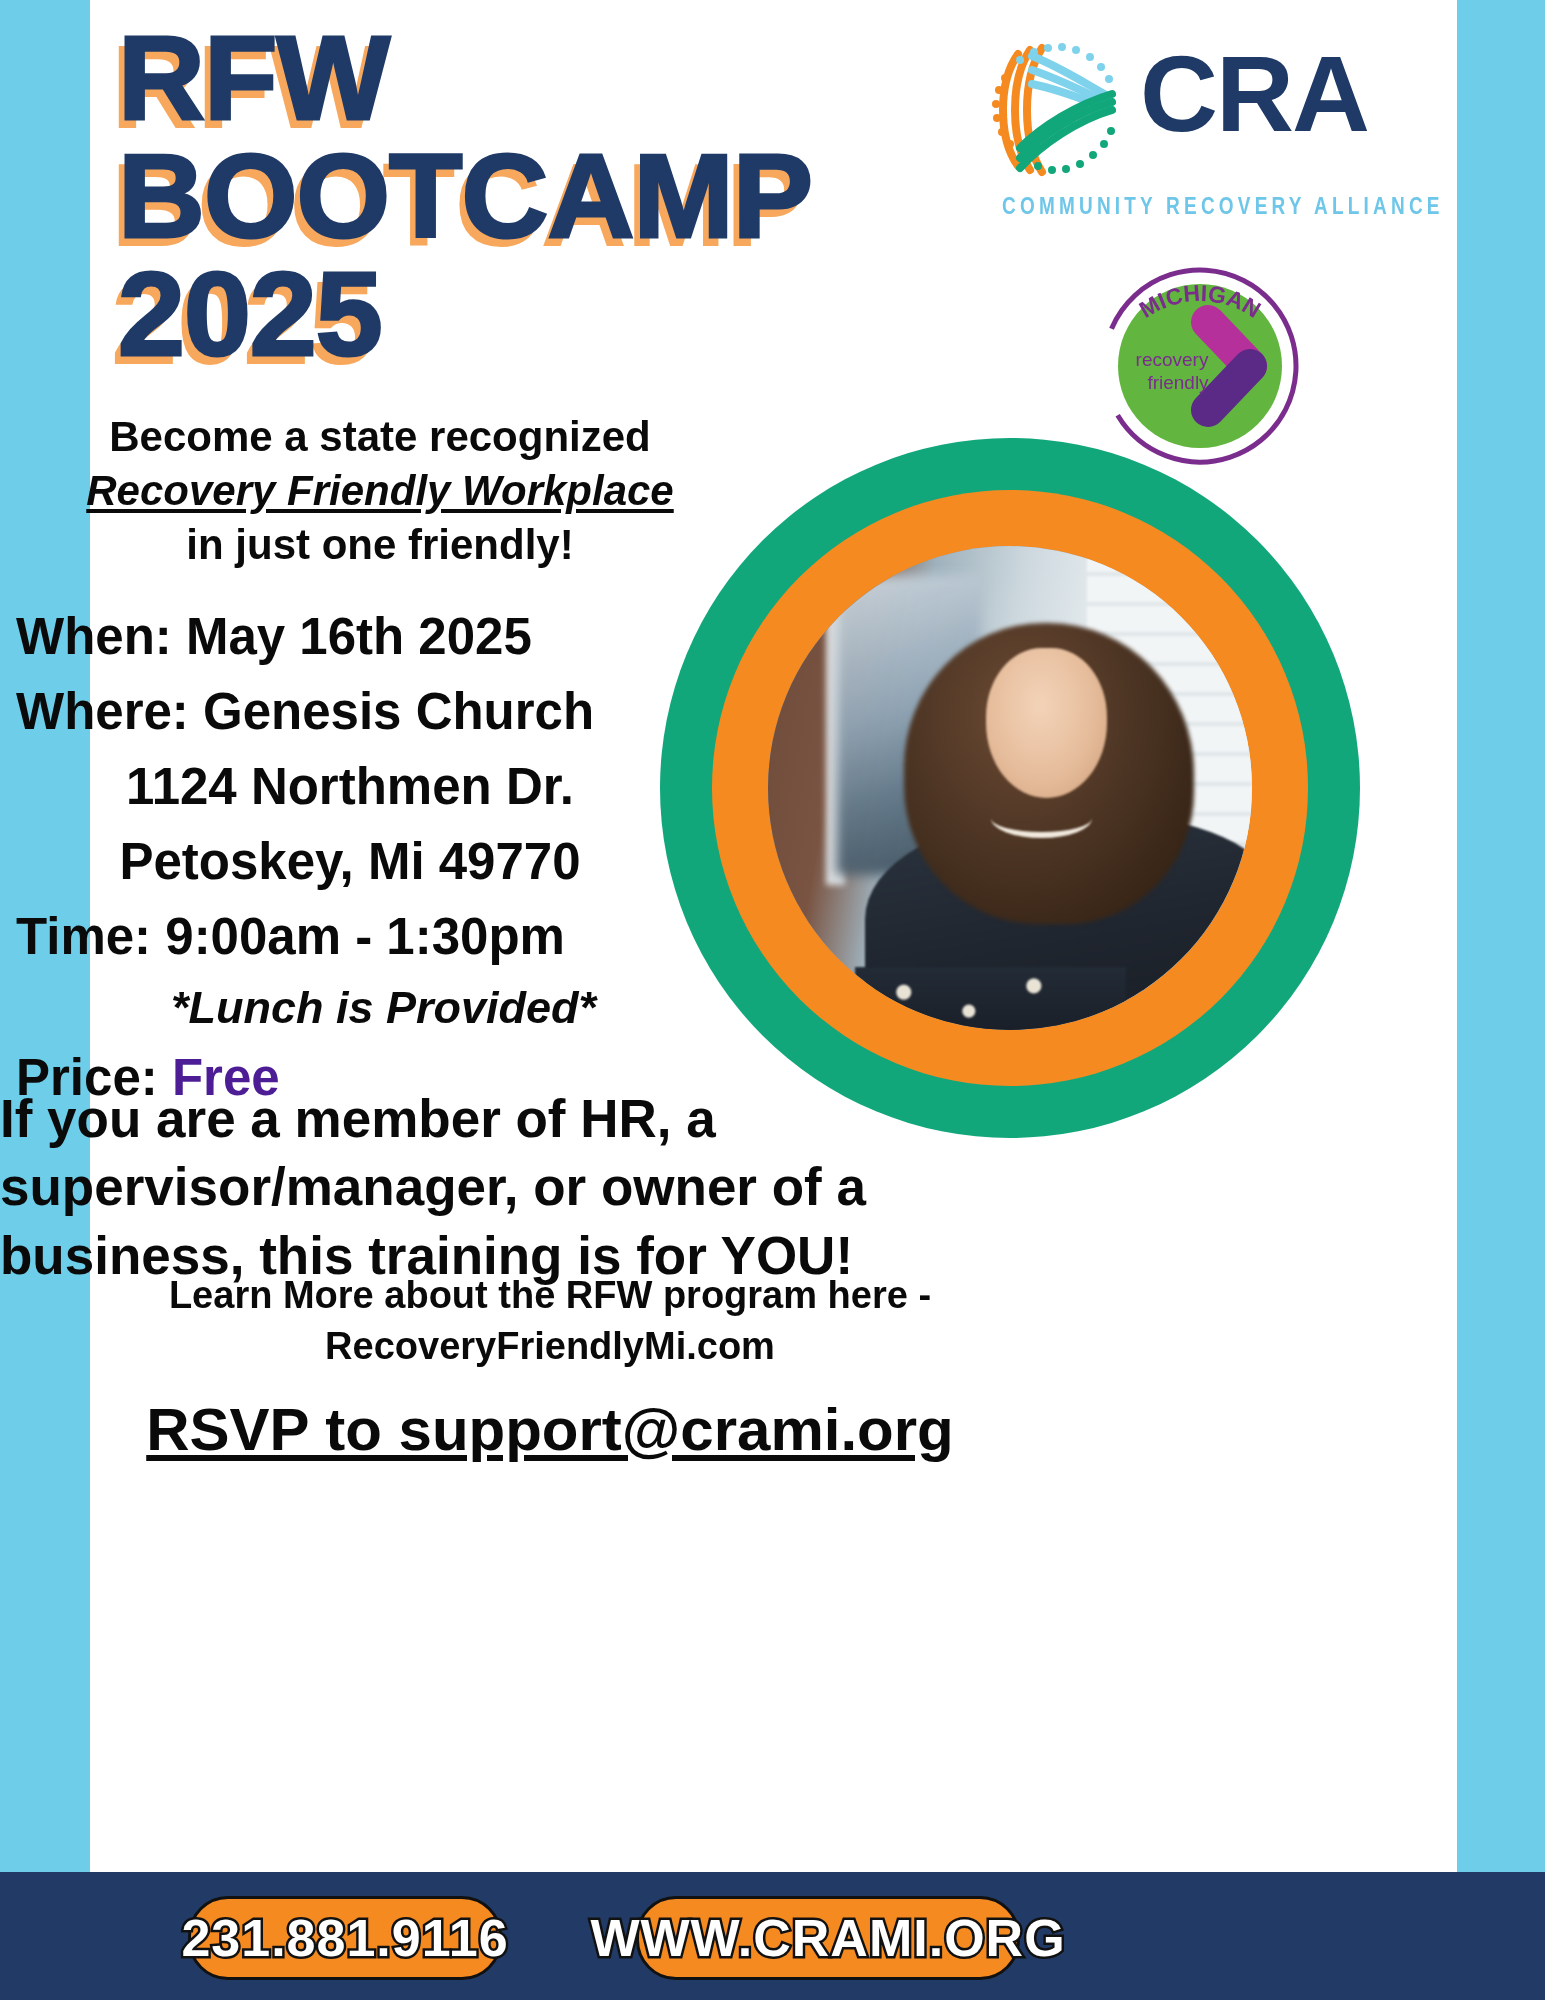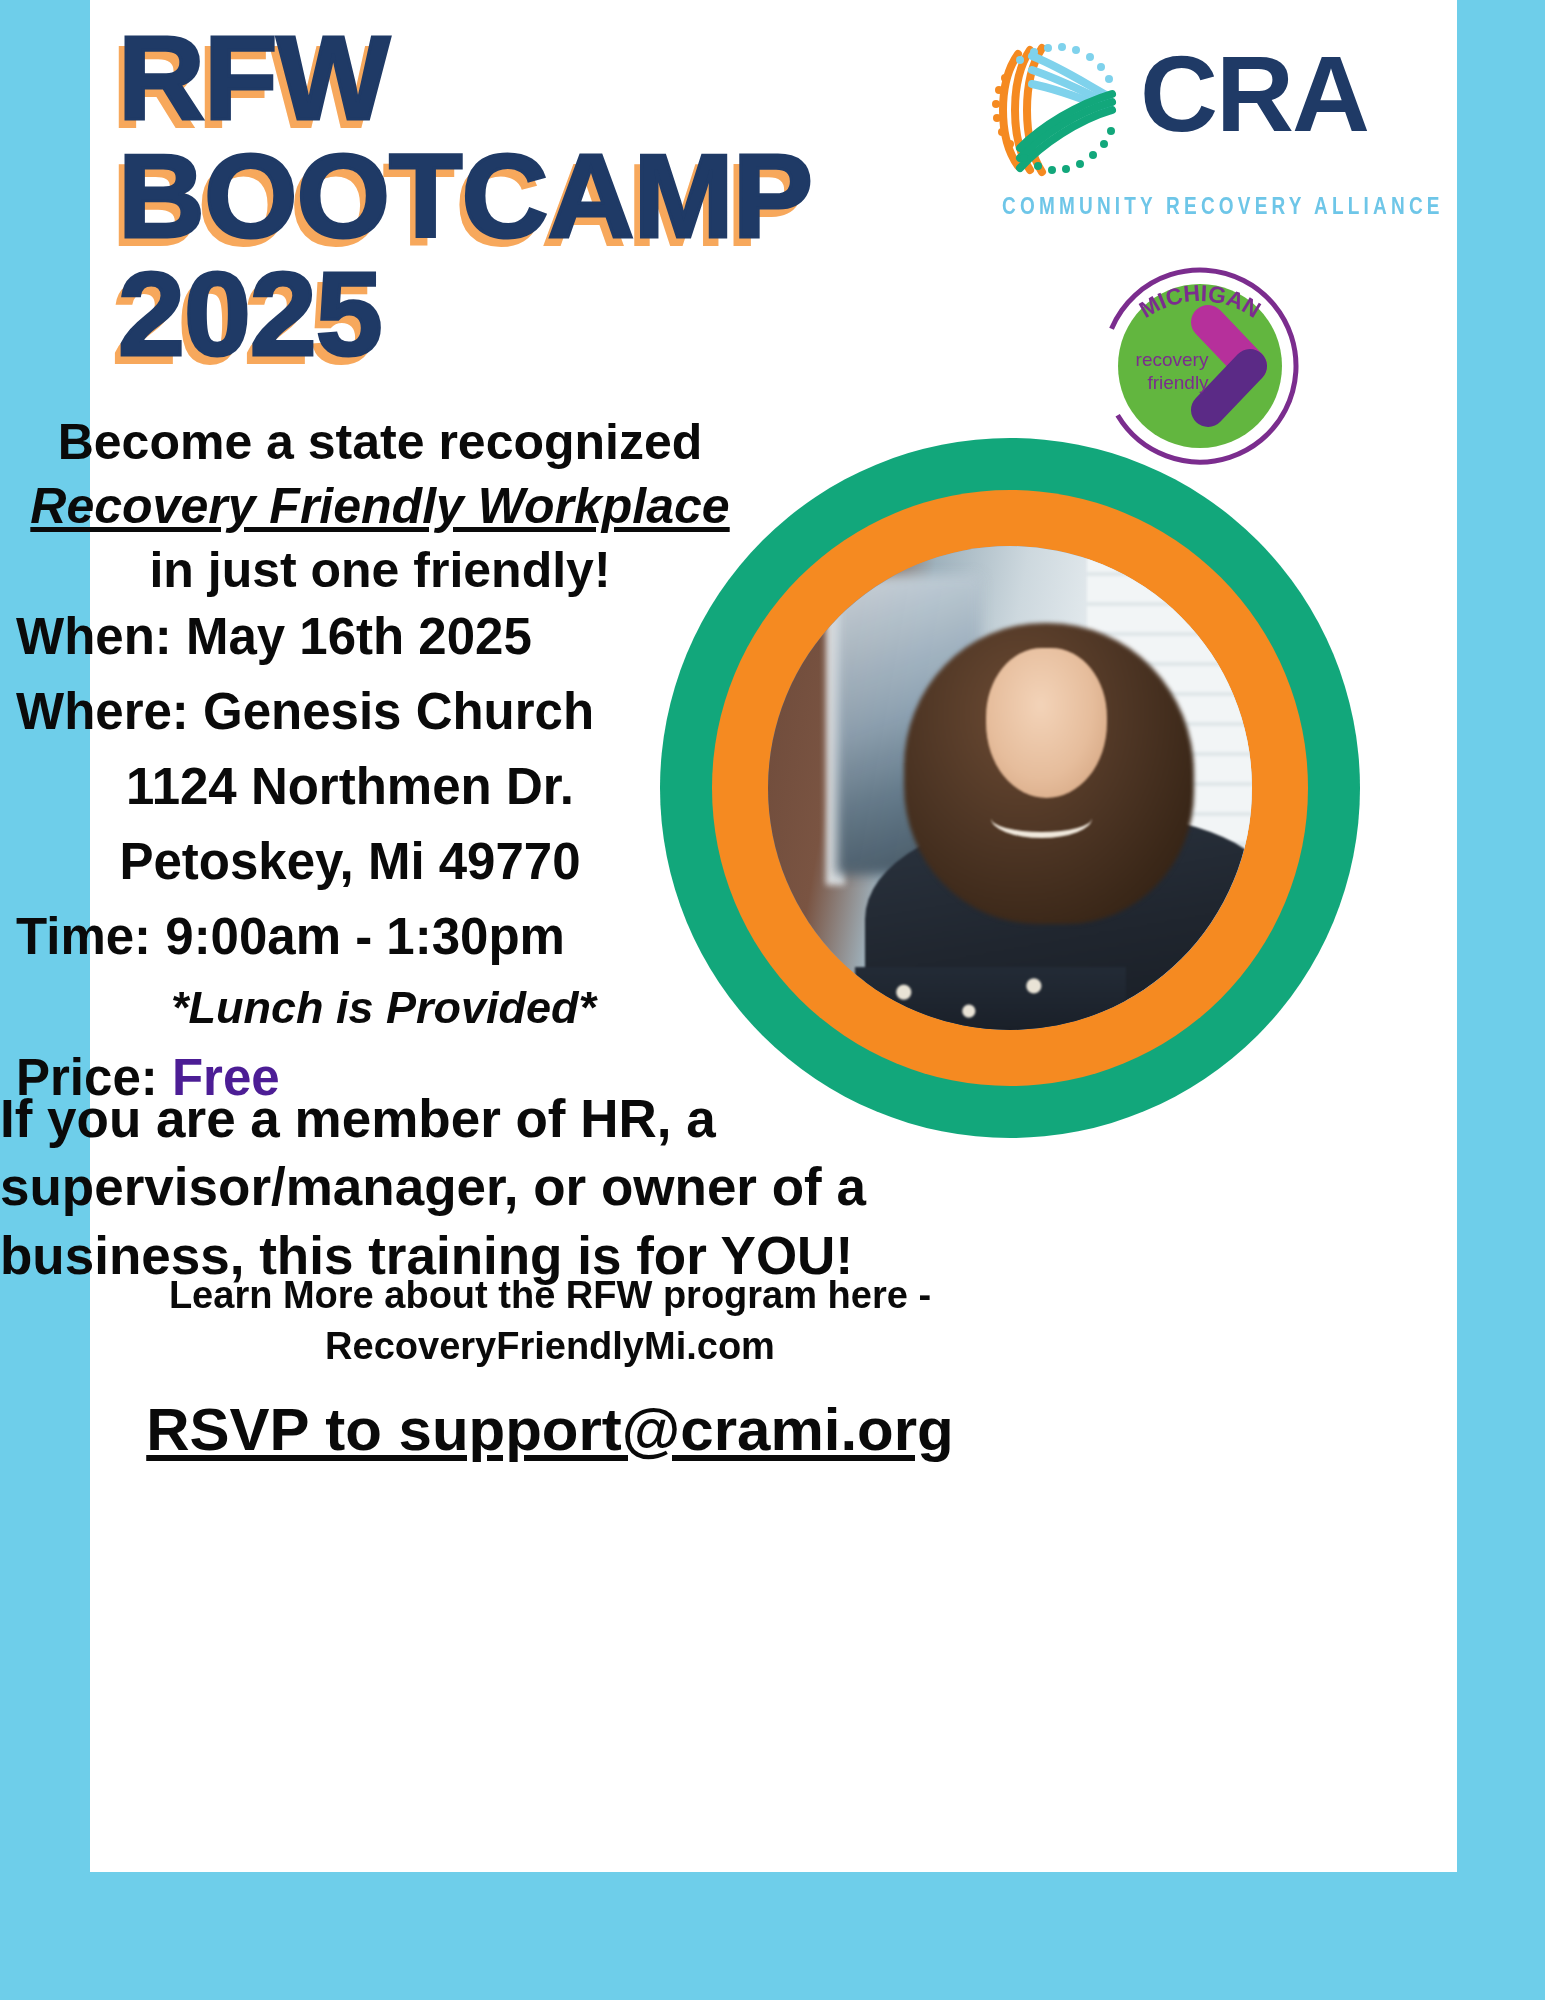--- a/index.html
+++ b/index.html
@@ -130,21 +130,21 @@
   }
 
   
   .body-txt{
     position:absolute;left:0;top:0;width:1367px;z-index:13;
     font-family:"Liberation Sans Narrow","Liberation Sans",sans-serif;
     color:#0a0a0a;
   }
   .hdl{
     position:absolute;left:0;top:410px;width:760px;text-align:center;
-    font-weight:bold;font-size:50px;line-height:1.28;
+    font-weight:bold;font-size:42px;line-height:1.28;
   }
   .hdl .u{font-style:italic;text-decoration:underline;text-underline-offset:4px;}
 
   .details{
     position:absolute;left:0;top:600px;width:790px;
     font-weight:bold;font-size:51px;line-height:1.47;
   }
   .details .ln{display:block;padding-left:16px;}
   .details .ind{display:block;text-align:center;padding-right:90px;}
   .details .lunch{display:block;text-align:center;padding-right:70px;
@@ -300,14 +300,22 @@
     <div class="para">If you are a member of HR, a supervisor/manager, or owner of a business, this training is for YOU!</div>
 
     <div class="learn">
       <div>Learn More about the RFW program here -</div>
       <div>RecoveryFriendlyMi.com</div>
     </div>
 
     <div class="rsvp">RSVP to support@crami.org</div>
   </div>
 
+  <div class="footer">
+    <div class="pill pill-phone">
+      <span>231.881.9116</span>
+    </div>
+    <div class="pill pill-web">
+      <span>WWW.CRAMI.ORG</span>
+    </div>
+  </div>
 
 </div>
 
 </body></html>

